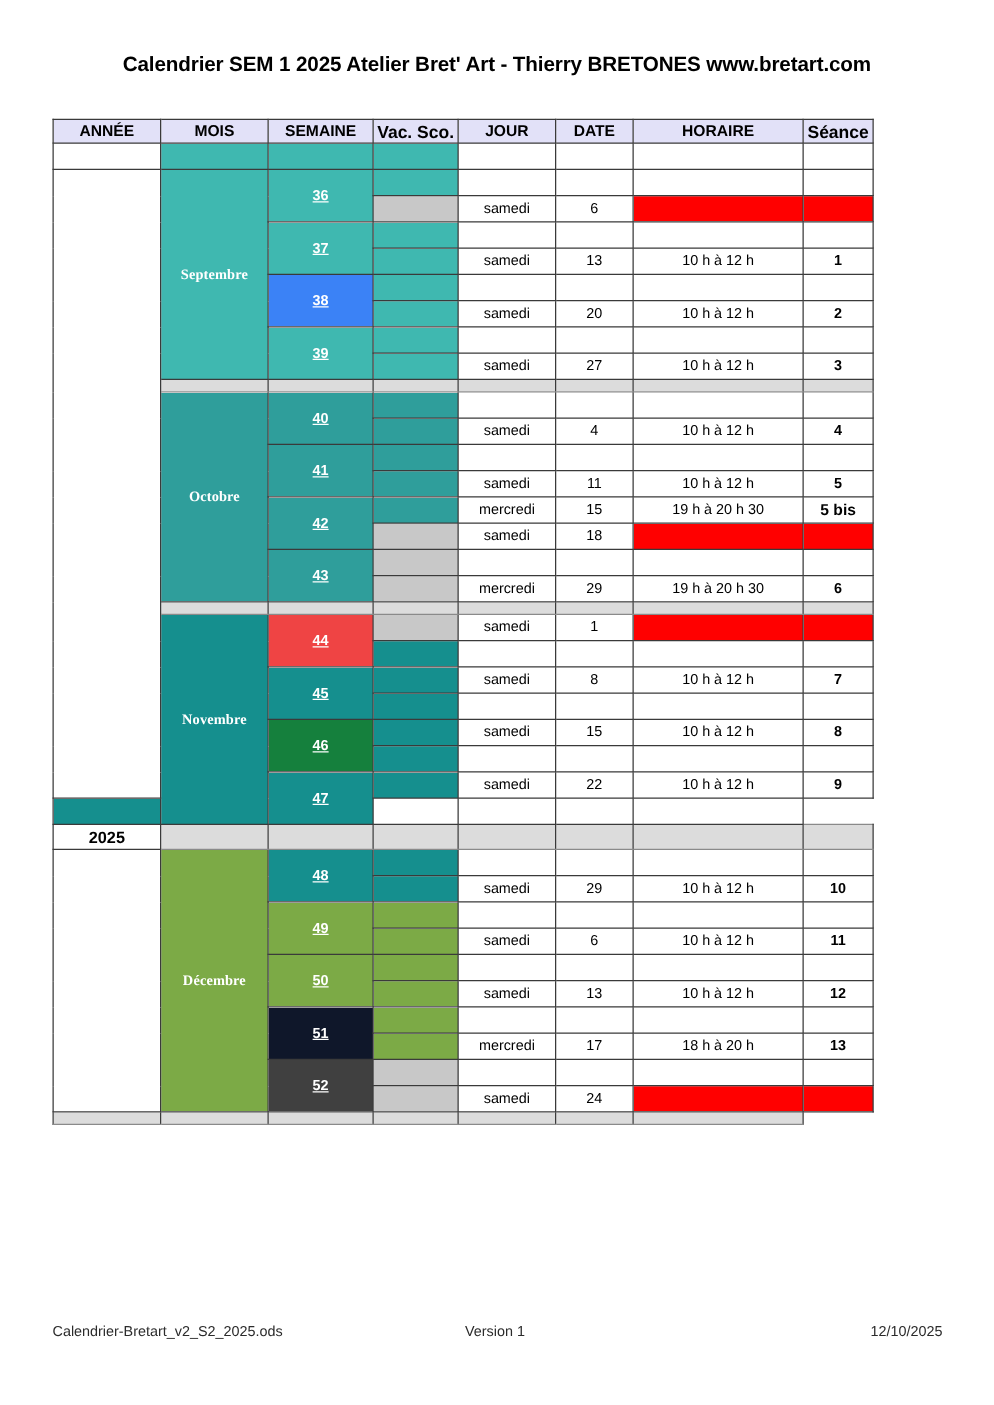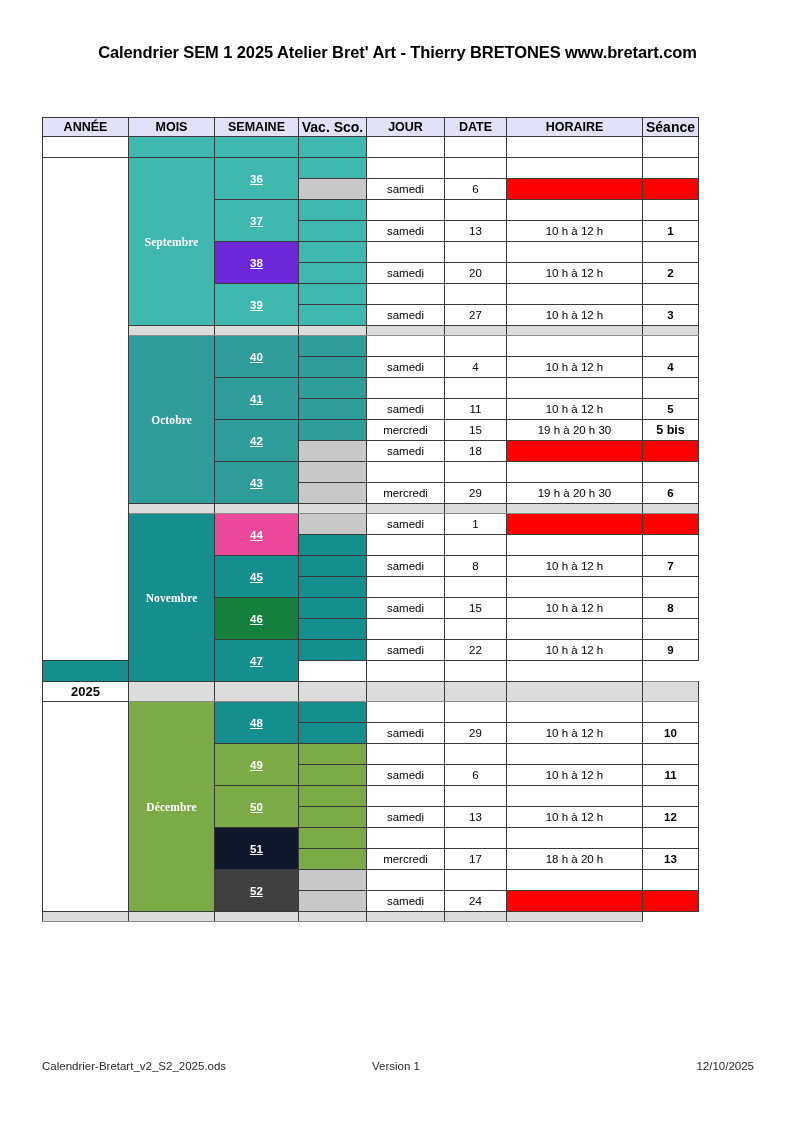--- a/index.html
+++ b/index.html
@@ -29,21 +29,20 @@
     letter-spacing: -0.1px;
     white-space: nowrap;
   }
 
   
   .cal-wrap {
     position: absolute;
     left: 42px;
     top: 95px;
     width: 656px;
-    margin-top: 22px;
   }
   table.cal {
     border-collapse: collapse;
     table-layout: fixed;
     width: 656px;
   }
   table.cal td, table.cal th {
     padding: 0;
     margin: 0;
     font-size: 11.5px;
@@ -219,21 +218,21 @@
           <td class="seance"></td>
         </tr>
         <tr class="r">
           <td class="vac" style="background:#3fb8b0"></td>
           <td class="jour">samedi</td>
           <td class="date">13</td>
           <td class="hor">10 h à 12 h</td>
           <td class="seance">1</td>
         </tr>
         <tr class="r">
-          <td class="week week-lbl-bottom" rowspan="2" style="background:#6d28d9">38</td>
+          <td class="week week-lbl-bottom" rowspan="2" style="background:#3b82f6">38</td>
           <td class="vac" style="background:#3fb8b0"></td>
           <td class="jour"></td>
           <td class="date"></td>
           <td class="hor"></td>
           <td class="seance"></td>
         </tr>
         <tr class="r">
           <td class="vac" style="background:#3fb8b0"></td>
           <td class="jour">samedi</td>
           <td class="date">20</td>
@@ -329,21 +328,21 @@
           <td class=""></td>
           <td class=""></td>
           <td class=""></td>
           <td class=""></td>
           <td class=""></td>
           <td class=""></td>
           <td class=""></td>
         </tr>
         <tr class="r">
           <td class="month" rowspan="8" style="background:#158f8e">Novembre</td>
-          <td class="week week-lbl-bottom" rowspan="2" style="background:#ec4899">44</td>
+          <td class="week week-lbl-bottom" rowspan="2" style="background:#ef4444">44</td>
           <td class="vac" style="background:#c8c8c8"></td>
           <td class="jour">samedi</td>
           <td class="date">1</td>
           <td class="hor red" style="background:#ff0000"></td>
           <td class="seance red" style="background:#ff0000"></td>
         </tr>
         <tr class="r">
           <td class="vac" style="background:#158f8e"></td>
           <td class="jour"></td>
           <td class="date"></td>

